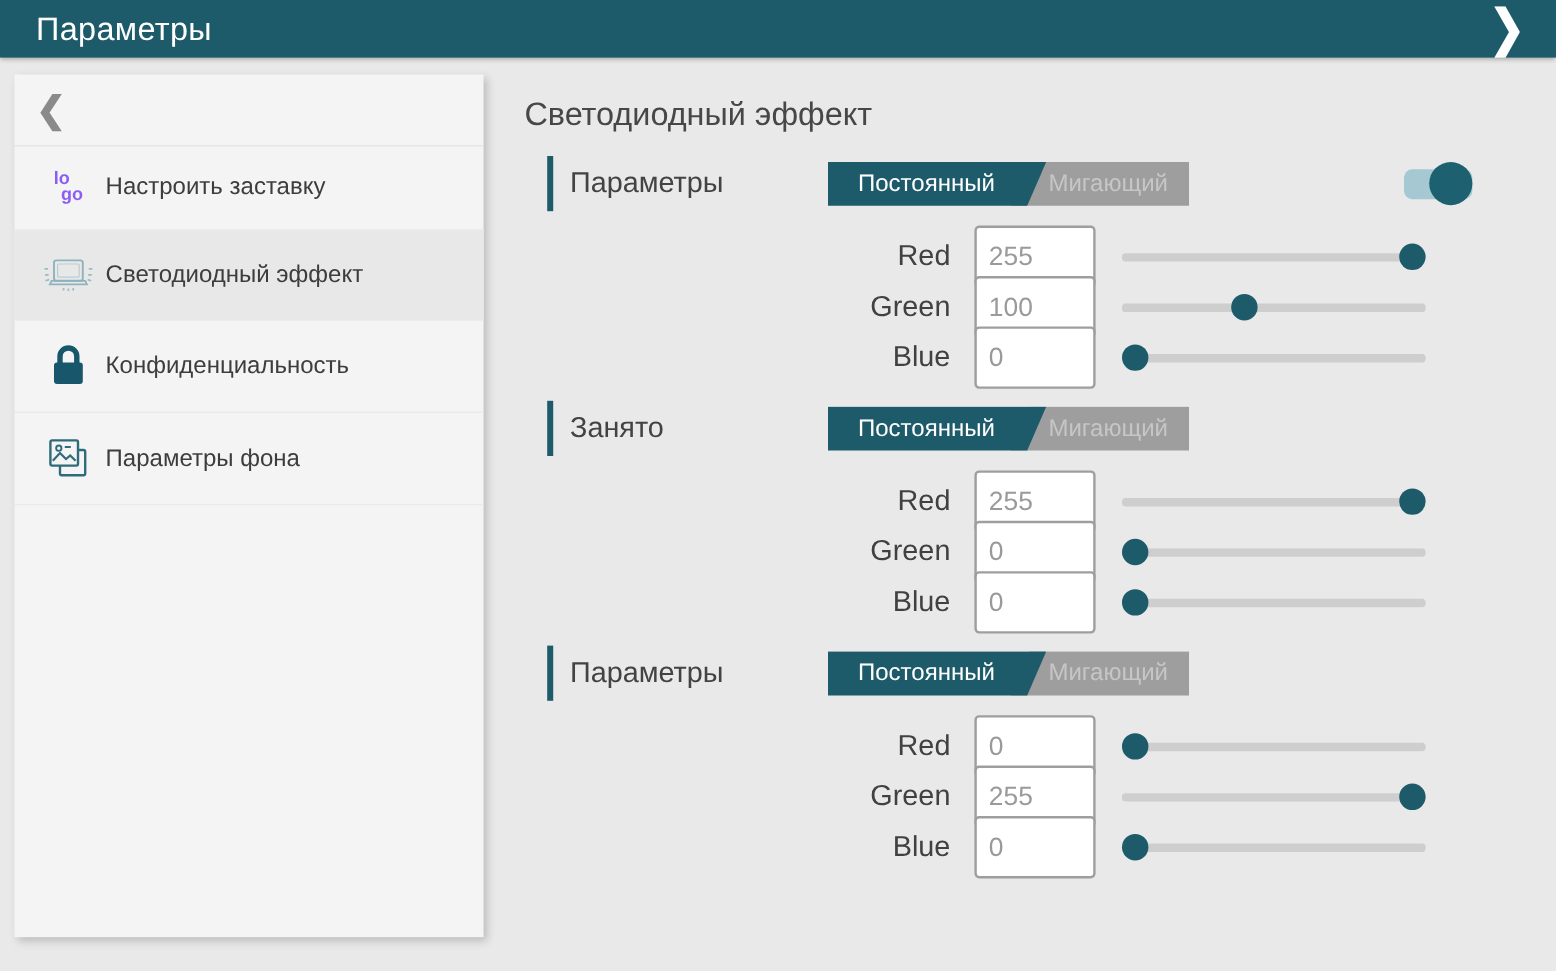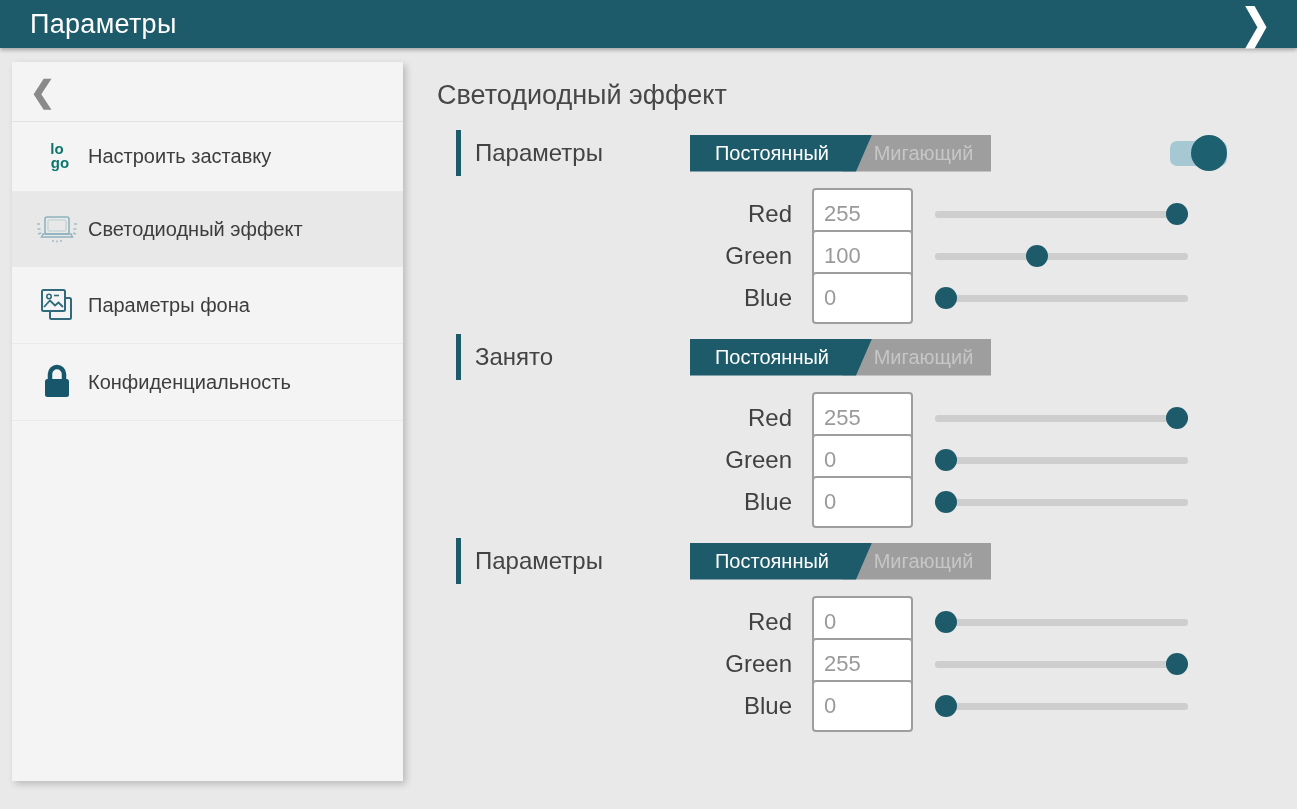--- a/index.html
+++ b/index.html
@@ -23,22 +23,22 @@
   .sidebar-back { height:60px; display:flex; align-items:center; padding-left:18px;
     border-bottom:1px solid #e2e2e2; cursor:pointer; }
   .back-icon { color:#8a8a8a; font-size:30px; font-weight:bold; }
   .side-item { display:flex; align-items:center; padding:20px 18px 20px 14px;
     border-bottom:1px solid #e9e9e9; cursor:pointer; min-height:66px; }
   .side-item.selected { background:#e8e8e8; }
   .side-icon { width:62px; min-width:62px; display:flex; justify-content:center;
     align-items:center; }
   .side-label { font-size:20px; color:#3d3d3d; line-height:1.3; }
 
-  .logo-glyph { color:#0f766e; font-size:15px; font-weight:bold; line-height:.95;
-    text-align:center; }
+  .logo-glyph { color:#8b5cf6; font-size:15px; font-weight:bold; line-height:.95;
+    text-align:left; }
   .logo-glyph .l2 { margin-left:6px; display:block; }
   .aa-glyph { color:#17566b; font-size:26px; font-weight:bold; }
 
   
   .main { flex:1; padding:20px 0 0 34px; }
   .main-title { font-size:27px; color:#474747; font-weight:normal; margin:12px 0 6px 0; }
 
   .section-header { display:flex; align-items:center; margin-top:18px; height:48px; }
   .sec-bar { width:5px; height:46px; background:#1d5b6a; margin-left:19px; }
   .sec-name { font-size:24px; color:#434343; margin-left:14px; width:215px; }
@@ -116,40 +116,40 @@
               <line x1="22" y1="28.5" x2="22" y2="30.5"></line>
               <line x1="26" y1="28" x2="26" y2="30"></line>
           </g>
         </svg>
       </span>
       <span class="side-label">Светодиодный эффект</span>
     </div>
 
     <div class="side-item">
       <span class="side-icon">
+        <svg width="30" height="36" viewBox="0 0 30 36">
+          <path d="M8 16 V10 a7 7 0 0 1 14 0 V16" stroke="#17566b" stroke-width="4.5" fill="none"></path>
+          <rect x="3" y="15" width="24" height="18" rx="2.5" fill="#17566b"></rect>
+        </svg>
+      </span>
+      <span class="side-label">Конфиденциальность</span>
+    </div>
+
+    <div class="side-item">
+      <span class="side-icon">
         <svg width="38" height="36" viewBox="0 0 38 36" fill="none">
           <rect x="12" y="11" width="21" height="21" rx="1.5" stroke="#2f6b7a" stroke-width="2"></rect>
           <rect x="4" y="3" width="23" height="21" rx="1.5" fill="#f4f4f4" stroke="#2f6b7a" stroke-width="2"></rect>
           <circle cx="11" cy="9.5" r="2.2" fill="none" stroke="#2f6b7a" stroke-width="1.6"></circle>
           <line x1="16" y1="8.5" x2="21" y2="8.5" stroke="#2f6b7a" stroke-width="1.6"></line>
           <path d="M6 20 L12 13.5 L17 18.5 L20.5 15.5 L25 20" stroke="#2f6b7a" stroke-width="1.8" fill="none"></path>
         </svg>
       </span>
       <span class="side-label">Параметры фона</span>
     </div>
-
-    <div class="side-item">
-      <span class="side-icon">
-        <svg width="30" height="36" viewBox="0 0 30 36">
-          <path d="M8 16 V10 a7 7 0 0 1 14 0 V16" stroke="#17566b" stroke-width="4.5" fill="none"></path>
-          <rect x="3" y="15" width="24" height="18" rx="2.5" fill="#17566b"></rect>
-        </svg>
-      </span>
-      <span class="side-label">Конфиденциальность</span>
-    </div>
   </div>
 
   <div class="main">
     <h1 class="main-title">Светодиодный эффект</h1>
 
     <div class="section-header">
       <div class="sec-bar"></div>
       <div class="sec-name">Параметры</div>
       <div class="segmented">
         <div class="seg-on">Постоянный</div>

